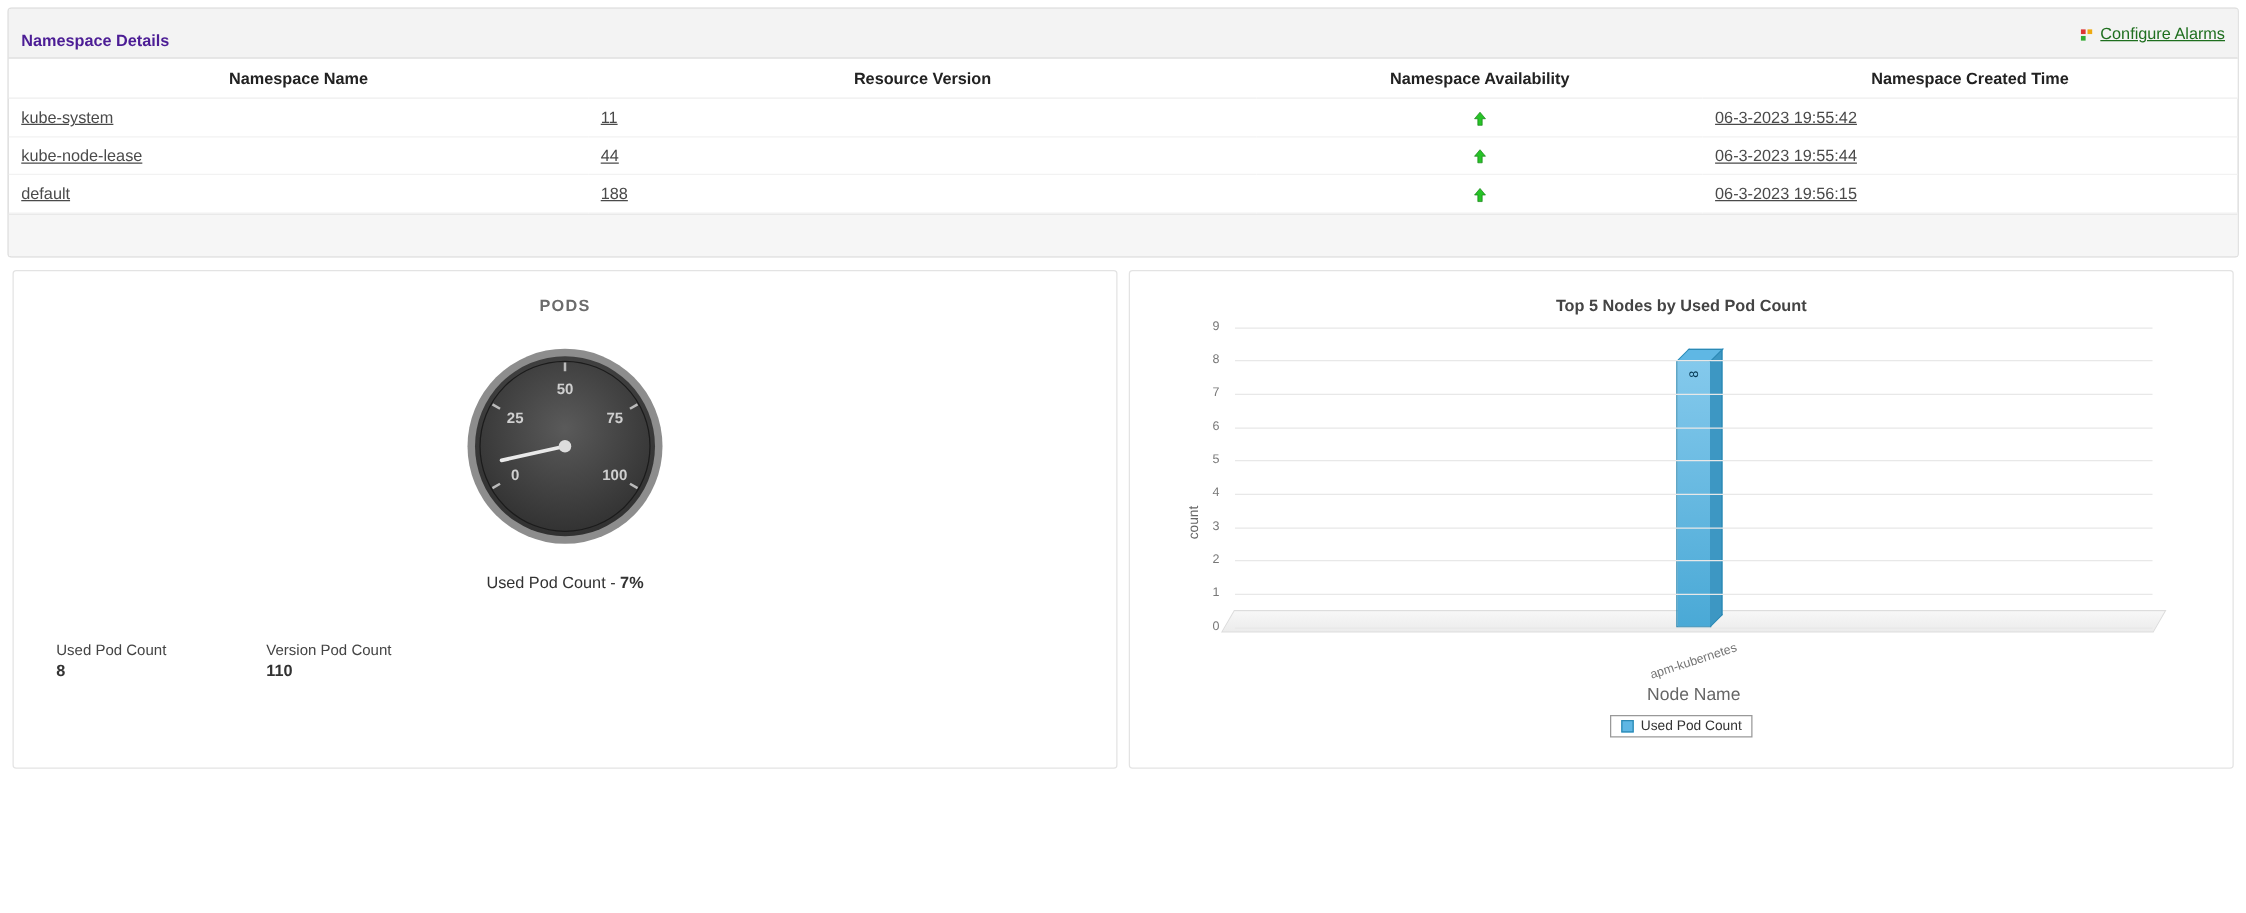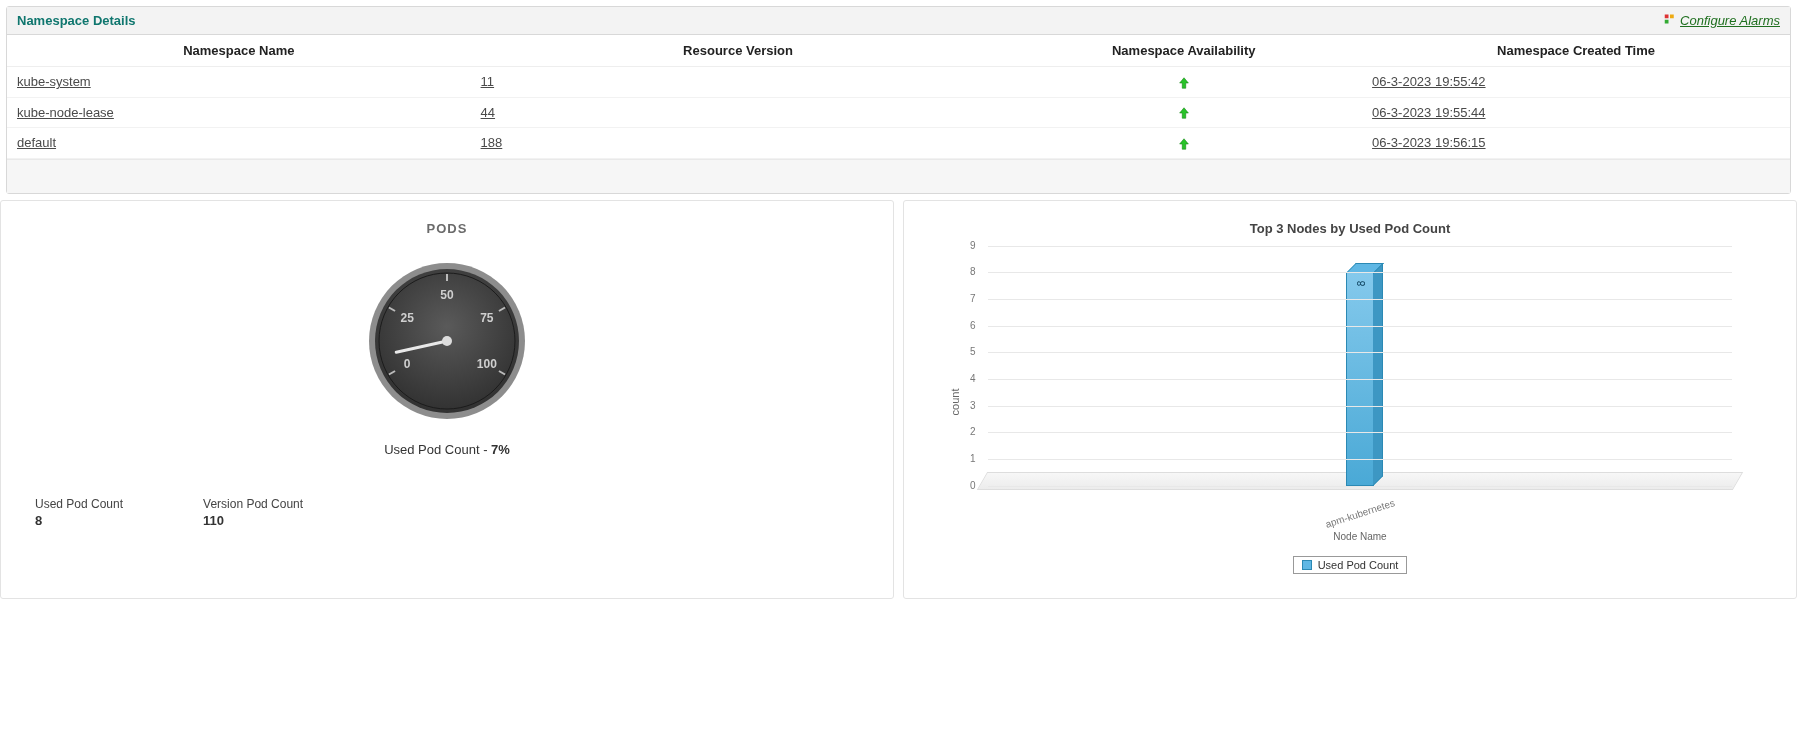--- a/index.html
+++ b/index.html
@@ -1,33 +1,33 @@
 <!DOCTYPE html>
 <html><head>
 <meta charset="utf-8">
 <style>
   * { box-sizing: border-box; margin: 0; padding: 0; }
   body { font-family: "Segoe UI", Arial, sans-serif; font-size: 13px; color: #333; background: #fff; }
 
   .panel { border: 1px solid #d8d8d8; border-radius: 3px; margin: 6px; }
   .panel-header { display: flex; justify-content: space-between; align-items: center; padding: 6px 10px; background: #f3f3f3; border-bottom: 1px solid #d8d8d8; }
-  .panel-header .title { font-weight: 700; color: #0f766e; }
-  .alarm-link { display: flex; align-items: flex-start; gap: 4px; color: #2c6; text-decoration: underline; cursor: pointer; color: #1f6f1f; font-style: italic; }
+  .panel-header .title { font-weight: 700; color: #4c1d95; margin-top: 12px; }
+  .alarm-link { display: flex; align-items: flex-end; gap: 4px; color: #2c6; text-decoration: underline; cursor: pointer; color: #1f6f1f; }
   .alarm-link .icon { width: 12px; height: 12px; }
 
   table.ns-table { width: 100%; border-collapse: collapse; }
   table.ns-table th { text-align: center; font-weight: 700; padding: 8px 10px; background: #fff; border-bottom: 1px solid #eee; color: #222; }
   table.ns-table td { padding: 7px 10px; border-bottom: 1px solid #f2f2f2; color: #4a4a4a; text-decoration: underline; }
   table.ns-table th:nth-child(3), table.ns-table td:nth-child(3) { text-align: center; }
   .panel-footer-space { height: 34px; background: #f6f6f6; border-top: 1px solid #e9e9e9; }
 
   .up-arrow { display:inline-block; }
   .up-arrow svg { width: 14px; height: 14px; vertical-align: middle; }
 
-  .row { display: flex; margin: 0; gap: 9px; }
+  .row { display: flex; margin: 10px; gap: 9px; }
   .card { border: 1px solid #e3e3e3; border-radius: 3px; flex: 1; padding: 20px 24px 24px 24px; }
 
   .pods-title { text-align: center; font-weight: 700; color: #6b6b6b; letter-spacing: 1px; margin-bottom: 20px; }
   .gauge-wrap { display: flex; justify-content: center; }
   .gauge-caption { text-align: center; margin-top: 16px; color: #333; }
   .gauge-caption b { font-weight: 700; }
 
   .stats-row { display: flex; gap: 80px; margin-top: 40px; margin-left: 10px; }
   .stat-label { font-size: 12px; color: #444; }
   .stat-value { font-weight: 700; margin-top: 2px; }
@@ -39,21 +39,21 @@
   .grid-line { position:absolute; left:0; right:0; border-top:1px solid #e8e8e8; font-size:10px; color:#777; }
   .grid-line span { position:absolute; left:-18px; top:-7px; }
   .chart-floor { position:absolute; left:-6px; right:-6px; bottom:-4px; height:18px; background:linear-gradient(#f7f7f7,#ececec); transform: skewX(-30deg); border:1px solid #ddd; }
   .bar-group { position:absolute; bottom:0; display:flex; justify-content:center; width:100%; }
   .bar-3d { position: relative; width: 28px; }
   .bar-front { width: 28px; background: linear-gradient(180deg,#84c9ec 0%, #4aa9d6 100%); border:1px solid #2b89b4; }
   .bar-top { position:absolute; top:-9px; left:0; width:28px; height:10px; background:#5fb7e4; transform: skewX(-45deg) translateX(5px); border:1px solid #2b89b4; border-bottom:none; }
   .bar-side { position:absolute; top:-4px; right:-9px; width:10px; background:#3d97c3; transform: skewY(-45deg); border:1px solid #2b89b4; border-left:none; }
   .bar-label { position:absolute; top:6px; width:100%; text-align:center; font-size:10px; color:#073a55; transform: rotate(-90deg); }
   .x-category { text-align:center; font-size:10px; color:#777; margin-top:22px; transform: rotate(-18deg); }
-  .x-axis-label { text-align:center; font-size:10px; color:#666; margin-top:12px; }
+  .x-axis-label { text-align:center; font-size:14px; color:#666; margin-top:12px; }
   .legend { display:flex; justify-content:center; margin-top:10px; }
   .legend-box { border:1px solid #999; padding:2px 8px; display:flex; align-items:center; gap:6px; font-size:11px; color:#333; }
   .legend-swatch { width:10px; height:10px; background:#5fb7e4; border:1px solid #2b89b4; }
 </style>
 </head>
 <body>
 
 <div class="panel">
   <div class="panel-header">
     <div class="title">Namespace Details</div>
@@ -152,21 +152,21 @@
           <div class="stat-value">8</div>
         </div>
         <div>
           <div class="stat-label">Version Pod Count</div>
           <div class="stat-value">110</div>
         </div>
       </div>
   </div>
 
   <div class="card">
-    <div class="chart-title">Top 3 Nodes by Used Pod Count</div>
+    <div class="chart-title">Top 5 Nodes by Used Pod Count</div>
     <div class="chart-area">
       <div class="y-axis-label">count</div>
       <div class="chart-grid" id="chart-grid">
         <div class="chart-floor"></div>
         <div class="bar-group" id="bar-group">
             <div class="bar-3d">
               <div class="bar-top"></div>
               <div class="bar-side" style="height:213.33333333333331px"></div>
               <div class="bar-front" style="height:213.33333333333331px">
                 <div class="bar-label">8</div>

